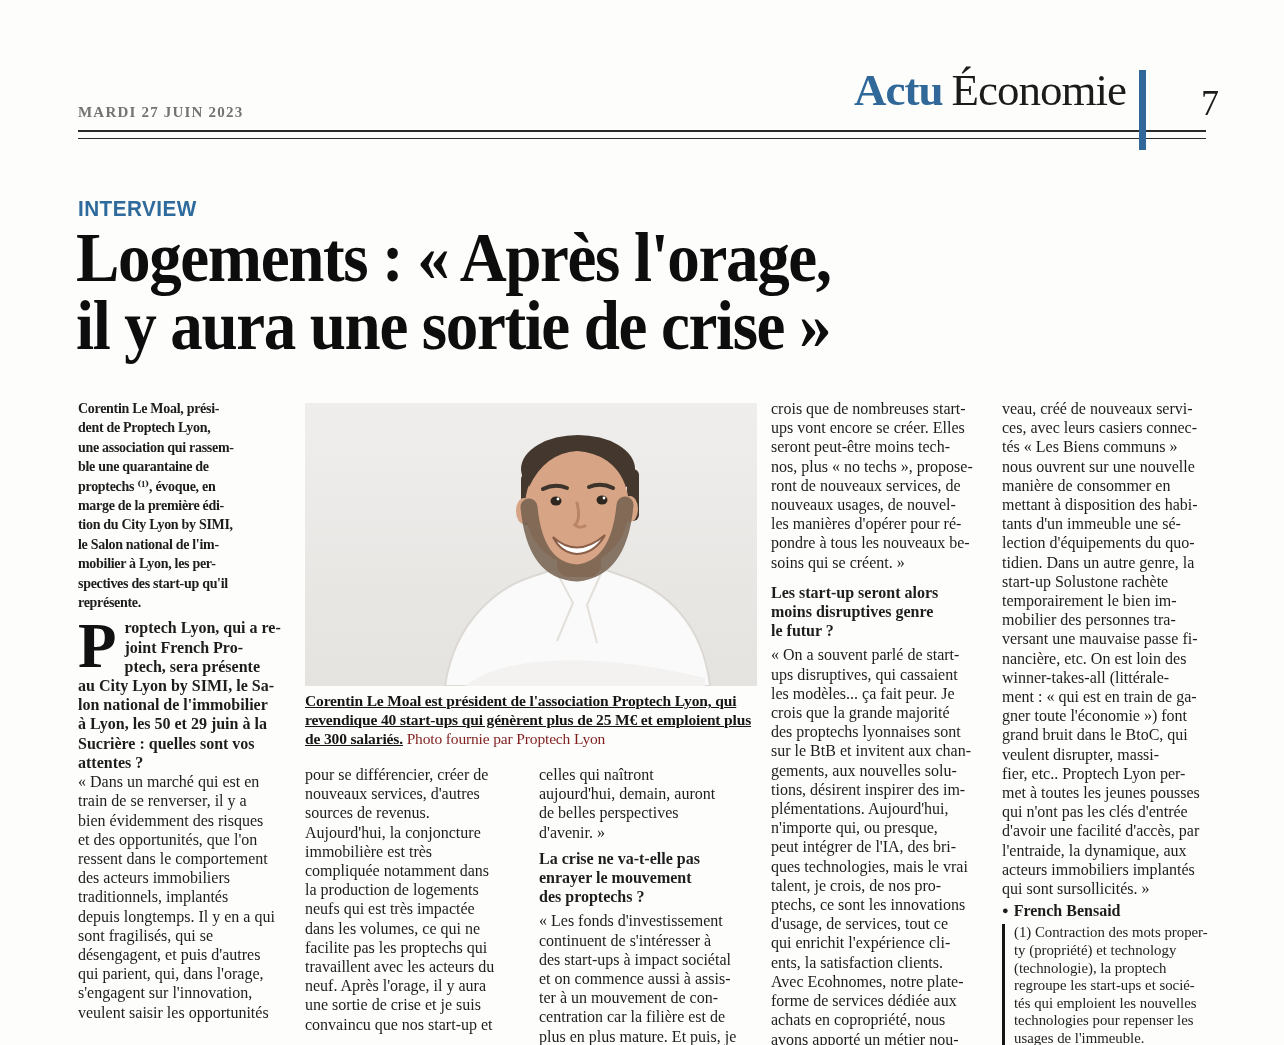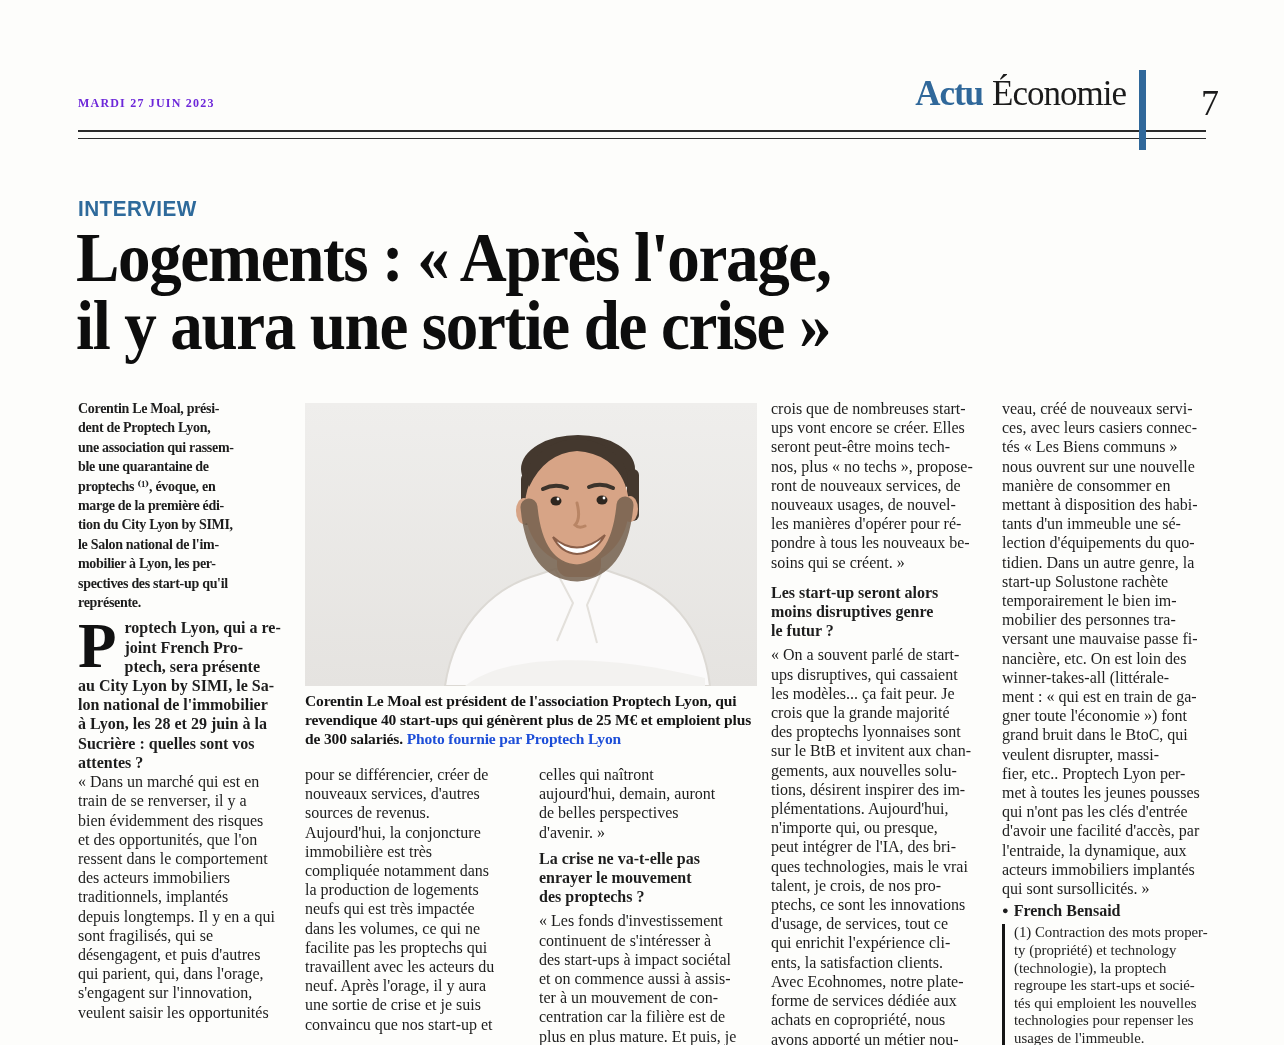--- a/index.html
+++ b/index.html
@@ -8,26 +8,26 @@
     background:#f4f3f1;
     font-family:"Liberation Serif","DejaVu Serif",serif;
     color:#1d1d1d;
   }
   .page{
     position:relative;width:1284px;height:1045px;
     background:#fdfdfb;overflow:hidden;
   }
   
   .date{
-    position:absolute;left:78px;top:96px;
-    font-size:12px;font-weight:bold;letter-spacing:1.2px;color:#6d28d9;
+    position:absolute;left:78px;top:104px;
+    font-size:15px;font-weight:bold;letter-spacing:1.2px;color:#737373;
   }
   .masthead{
-    position:absolute;right:158px;top:74px;
-    font-size:35px;letter-spacing:-1px;white-space:nowrap;
+    position:absolute;right:158px;top:64px;
+    font-size:45px;letter-spacing:-1px;white-space:nowrap;
   }
   .masthead .brand{color:#30689a;font-weight:bold;}
   .masthead .section{color:#1b1b1b;margin-left:9px;font-weight:normal;}
   .header-bar{
     position:absolute;left:1139px;top:70px;width:7px;height:80px;
     background:#30689a;z-index:3;
   }
   .pagenum{
     position:absolute;left:1190px;top:82px;width:40px;text-align:center;
     font-size:36px;color:#1b1b1b;
@@ -69,22 +69,22 @@
   
   .photo{
     position:absolute;left:305px;top:403px;width:452px;height:283px;
     background:#ebeae7;
   }
   .photo svg{display:block;}
   .caption{
     position:absolute;left:305px;top:691px;width:456px;
     font-size:15.5px;line-height:19px;letter-spacing:-.15px;
   }
-  .caption .cap-bold{font-weight:bold;color:#151515;}
-  .caption .cap-credit{font-weight:bold;color:#1d4ed8;}
+  .caption .cap-bold{font-weight:bold;color:#151515;text-decoration:underline;}
+  .caption .cap-credit{font-weight:normal;color:#7f1d1d;}
   
   .author{margin-top:3px;font-size:16px;}
   .author .bullet{font-size:11px;vertical-align:2px;margin-right:5px;}
   .author .name{font-weight:bold;}
   .footnote{
     margin-top:4px;border-left:3px solid #151515;padding-left:9px;
     font-size:14.8px;line-height:17.6px;white-space:pre;color:#222;
   }
 </style>
 </head>
@@ -115,21 +115,21 @@
 le Salon national de l'im-
 mobilier à Lyon, les per-
 spectives des start-up qu'il
 représente.</div>
     <div class="q1wrap">
       <span class="dropcap">P</span><span class="pre">roptech Lyon, qui a re-
 joint French Pro-
 ptech, sera présente
 au City Lyon by SIMI, le Sa-
 lon national de l'immobilier
-à Lyon, les 28 et 29 juin à la
+à Lyon, les 50 et 29 juin à la
 Sucrière : quelles sont vos
 attentes ?</span>
     </div>
     <div class="pre" style="">« Dans un marché qui est en
 train de se renverser, il y a
 bien évidemment des risques
 et des opportunités, que l'on
 ressent dans le comportement
 des acteurs immobiliers
 traditionnels, implantés

